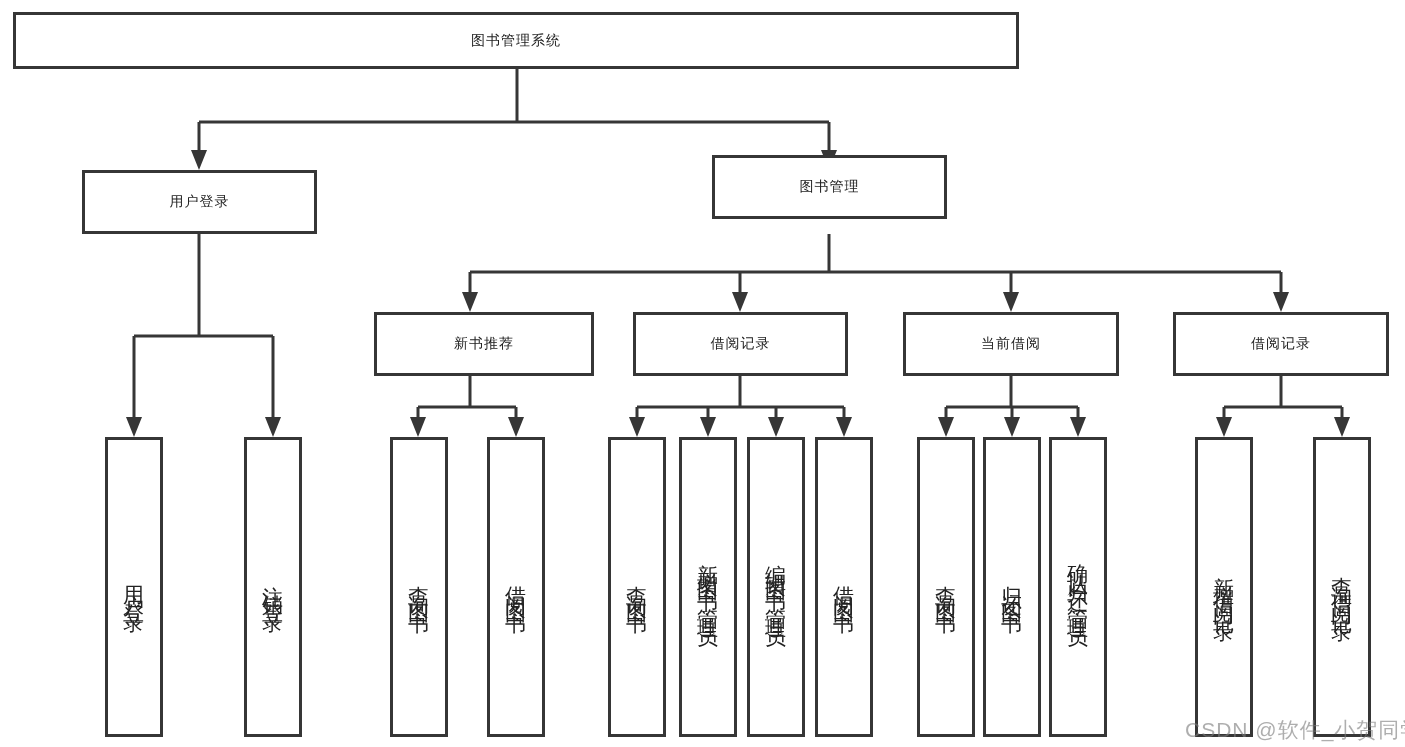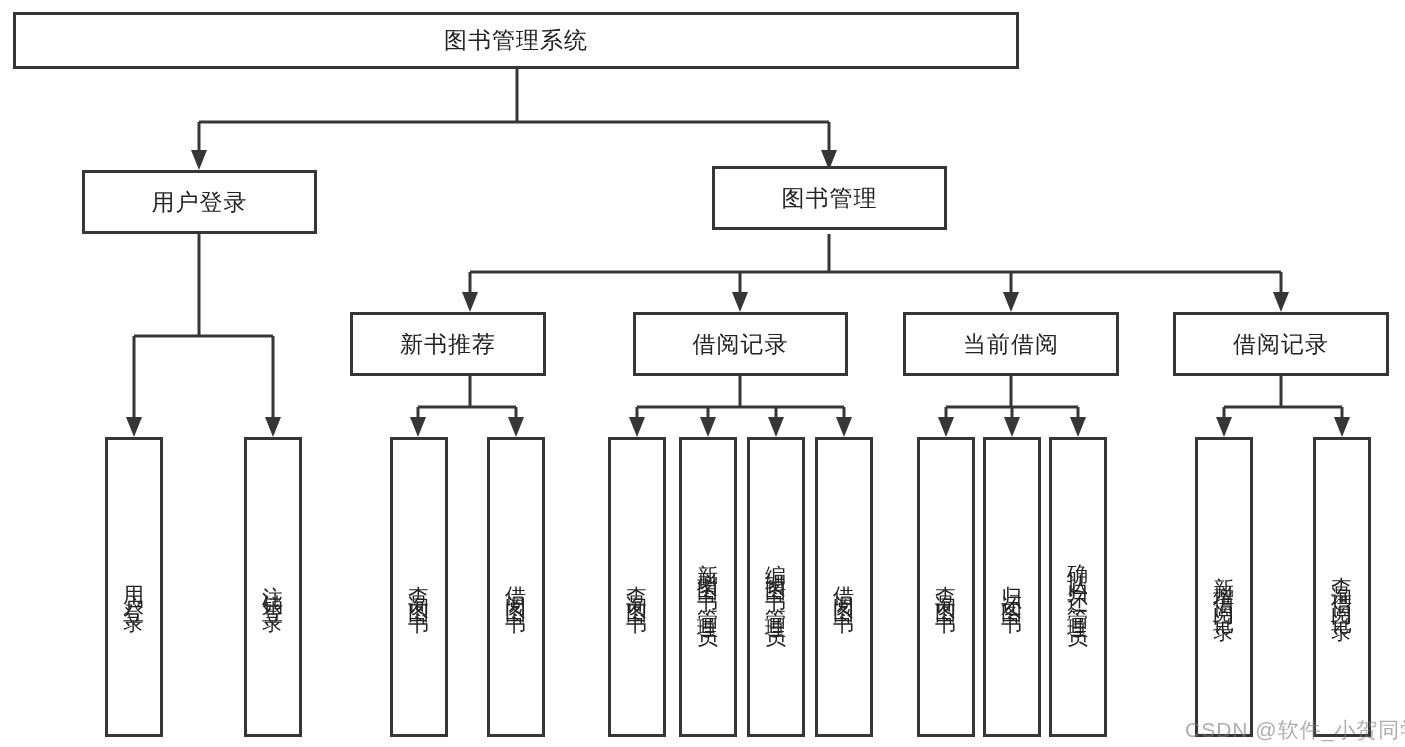--- a/index.html
+++ b/index.html
@@ -4,21 +4,21 @@
 <style>
   html,body{margin:0;padding:0;background:#ffffff;}
   .canvas{
     position:relative;width:1405px;height:747px;background:#ffffff;
     font-family:"Liberation Sans",sans-serif;overflow:hidden;
   }
   .connectors{position:absolute;left:0;top:0;z-index:1;}
   .hbox{
     position:absolute;box-sizing:border-box;background:#ffffff;
     border:3px solid #363636;display:flex;align-items:center;justify-content:center;
-    font-size:23px;color:#222222;z-index:2;letter-spacing:1px;
+    font-size:14px;color:#222222;z-index:2;letter-spacing:1px;
   }
   .vbox{
     position:absolute;box-sizing:border-box;background:#ffffff;
     border:3px solid #363636;display:flex;align-items:center;justify-content:center;
     z-index:2;
   }
   .vtext{
     writing-mode:vertical-rl;text-orientation:mixed;
     font-size:21px;letter-spacing:9px;color:#222222;line-height:1;
   }
@@ -72,25 +72,25 @@
     </g>
   </svg>
 
   <div class="hbox" style="left:13px;top:12px;width:1006px;height:57px">
     <span>图书管理系统</span>
   </div>
 
   <div class="hbox" style="left:82px;top:170px;width:235px;height:64px">
     <span>用户登录</span>
   </div>
-  <div class="hbox" style="left:712px;top:166px;width:235px;height:64px">
+  <div class="hbox" style="left:712px;top:155px;width:235px;height:64px">
     <span>图书管理</span>
   </div>
 
-  <div class="hbox" style="left:350px;top:312px;width:196px;height:64px">
+  <div class="hbox" style="left:374px;top:312px;width:220px;height:64px">
     <span>新书推荐</span>
   </div>
   <div class="hbox" style="left:633px;top:312px;width:215px;height:64px">
     <span>借阅记录</span>
   </div>
   <div class="hbox" style="left:903px;top:312px;width:216px;height:64px">
     <span>当前借阅</span>
   </div>
   <div class="hbox" style="left:1173px;top:312px;width:216px;height:64px">
     <span>借阅记录</span>

